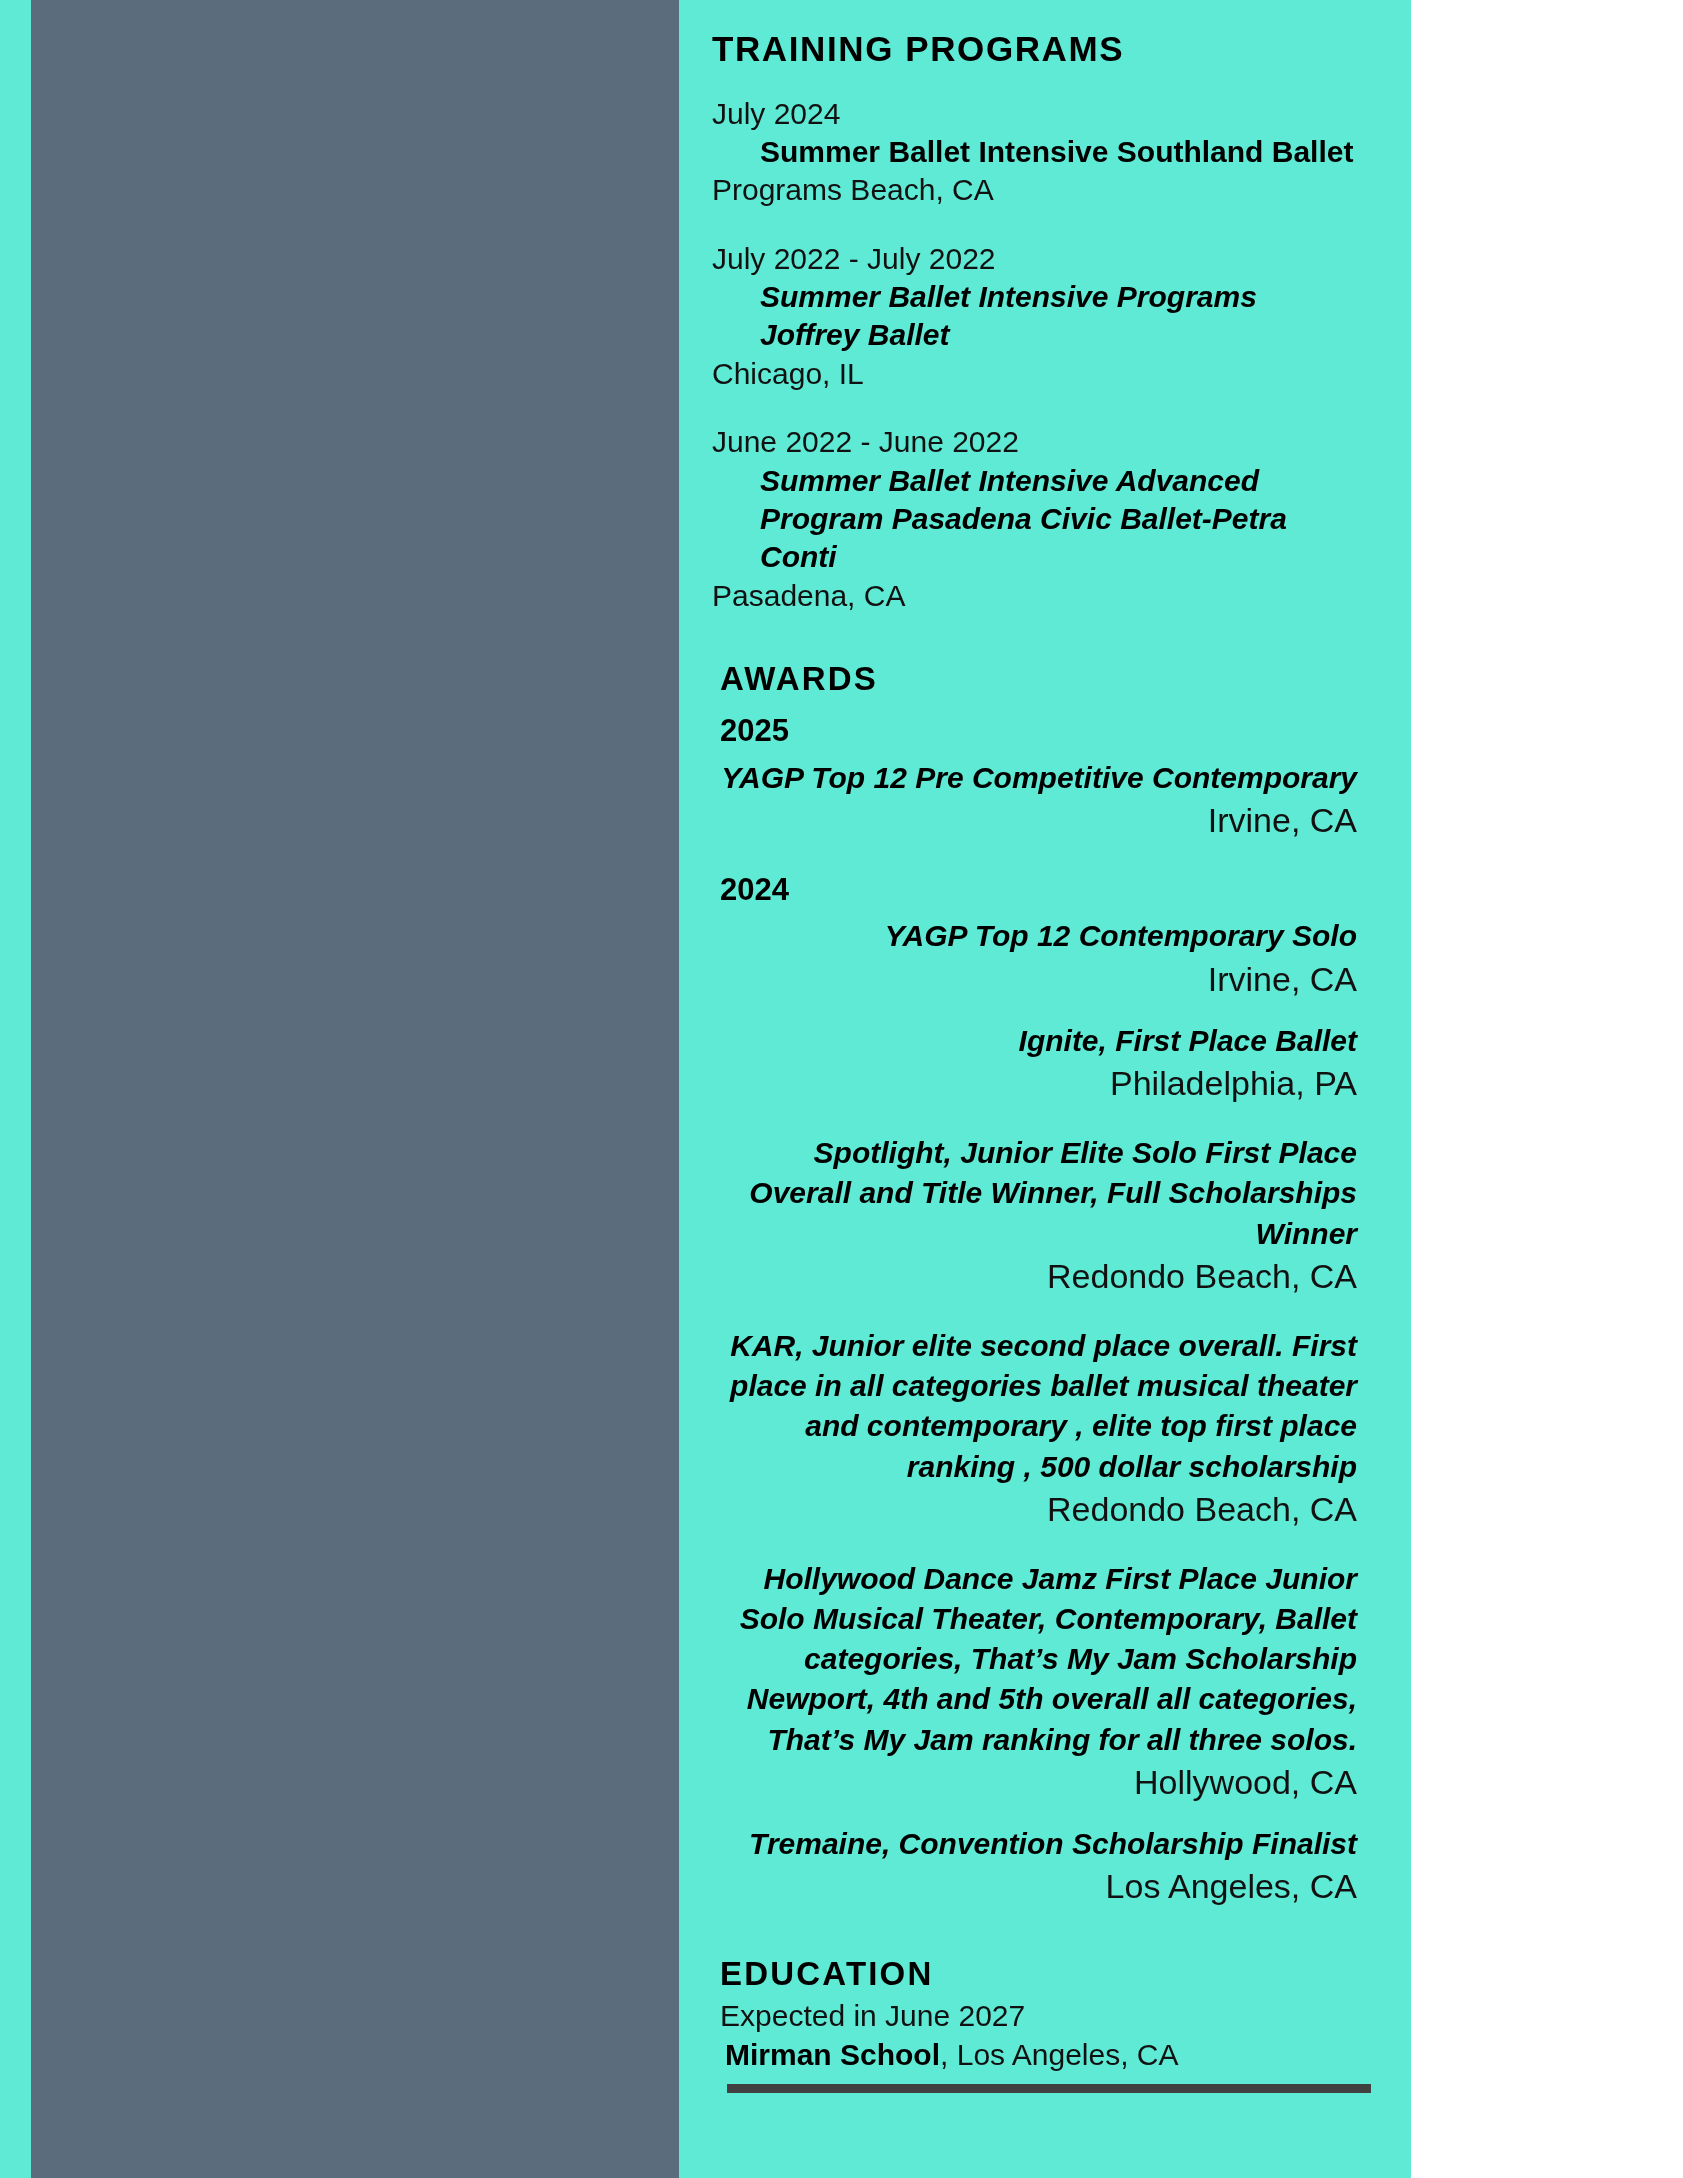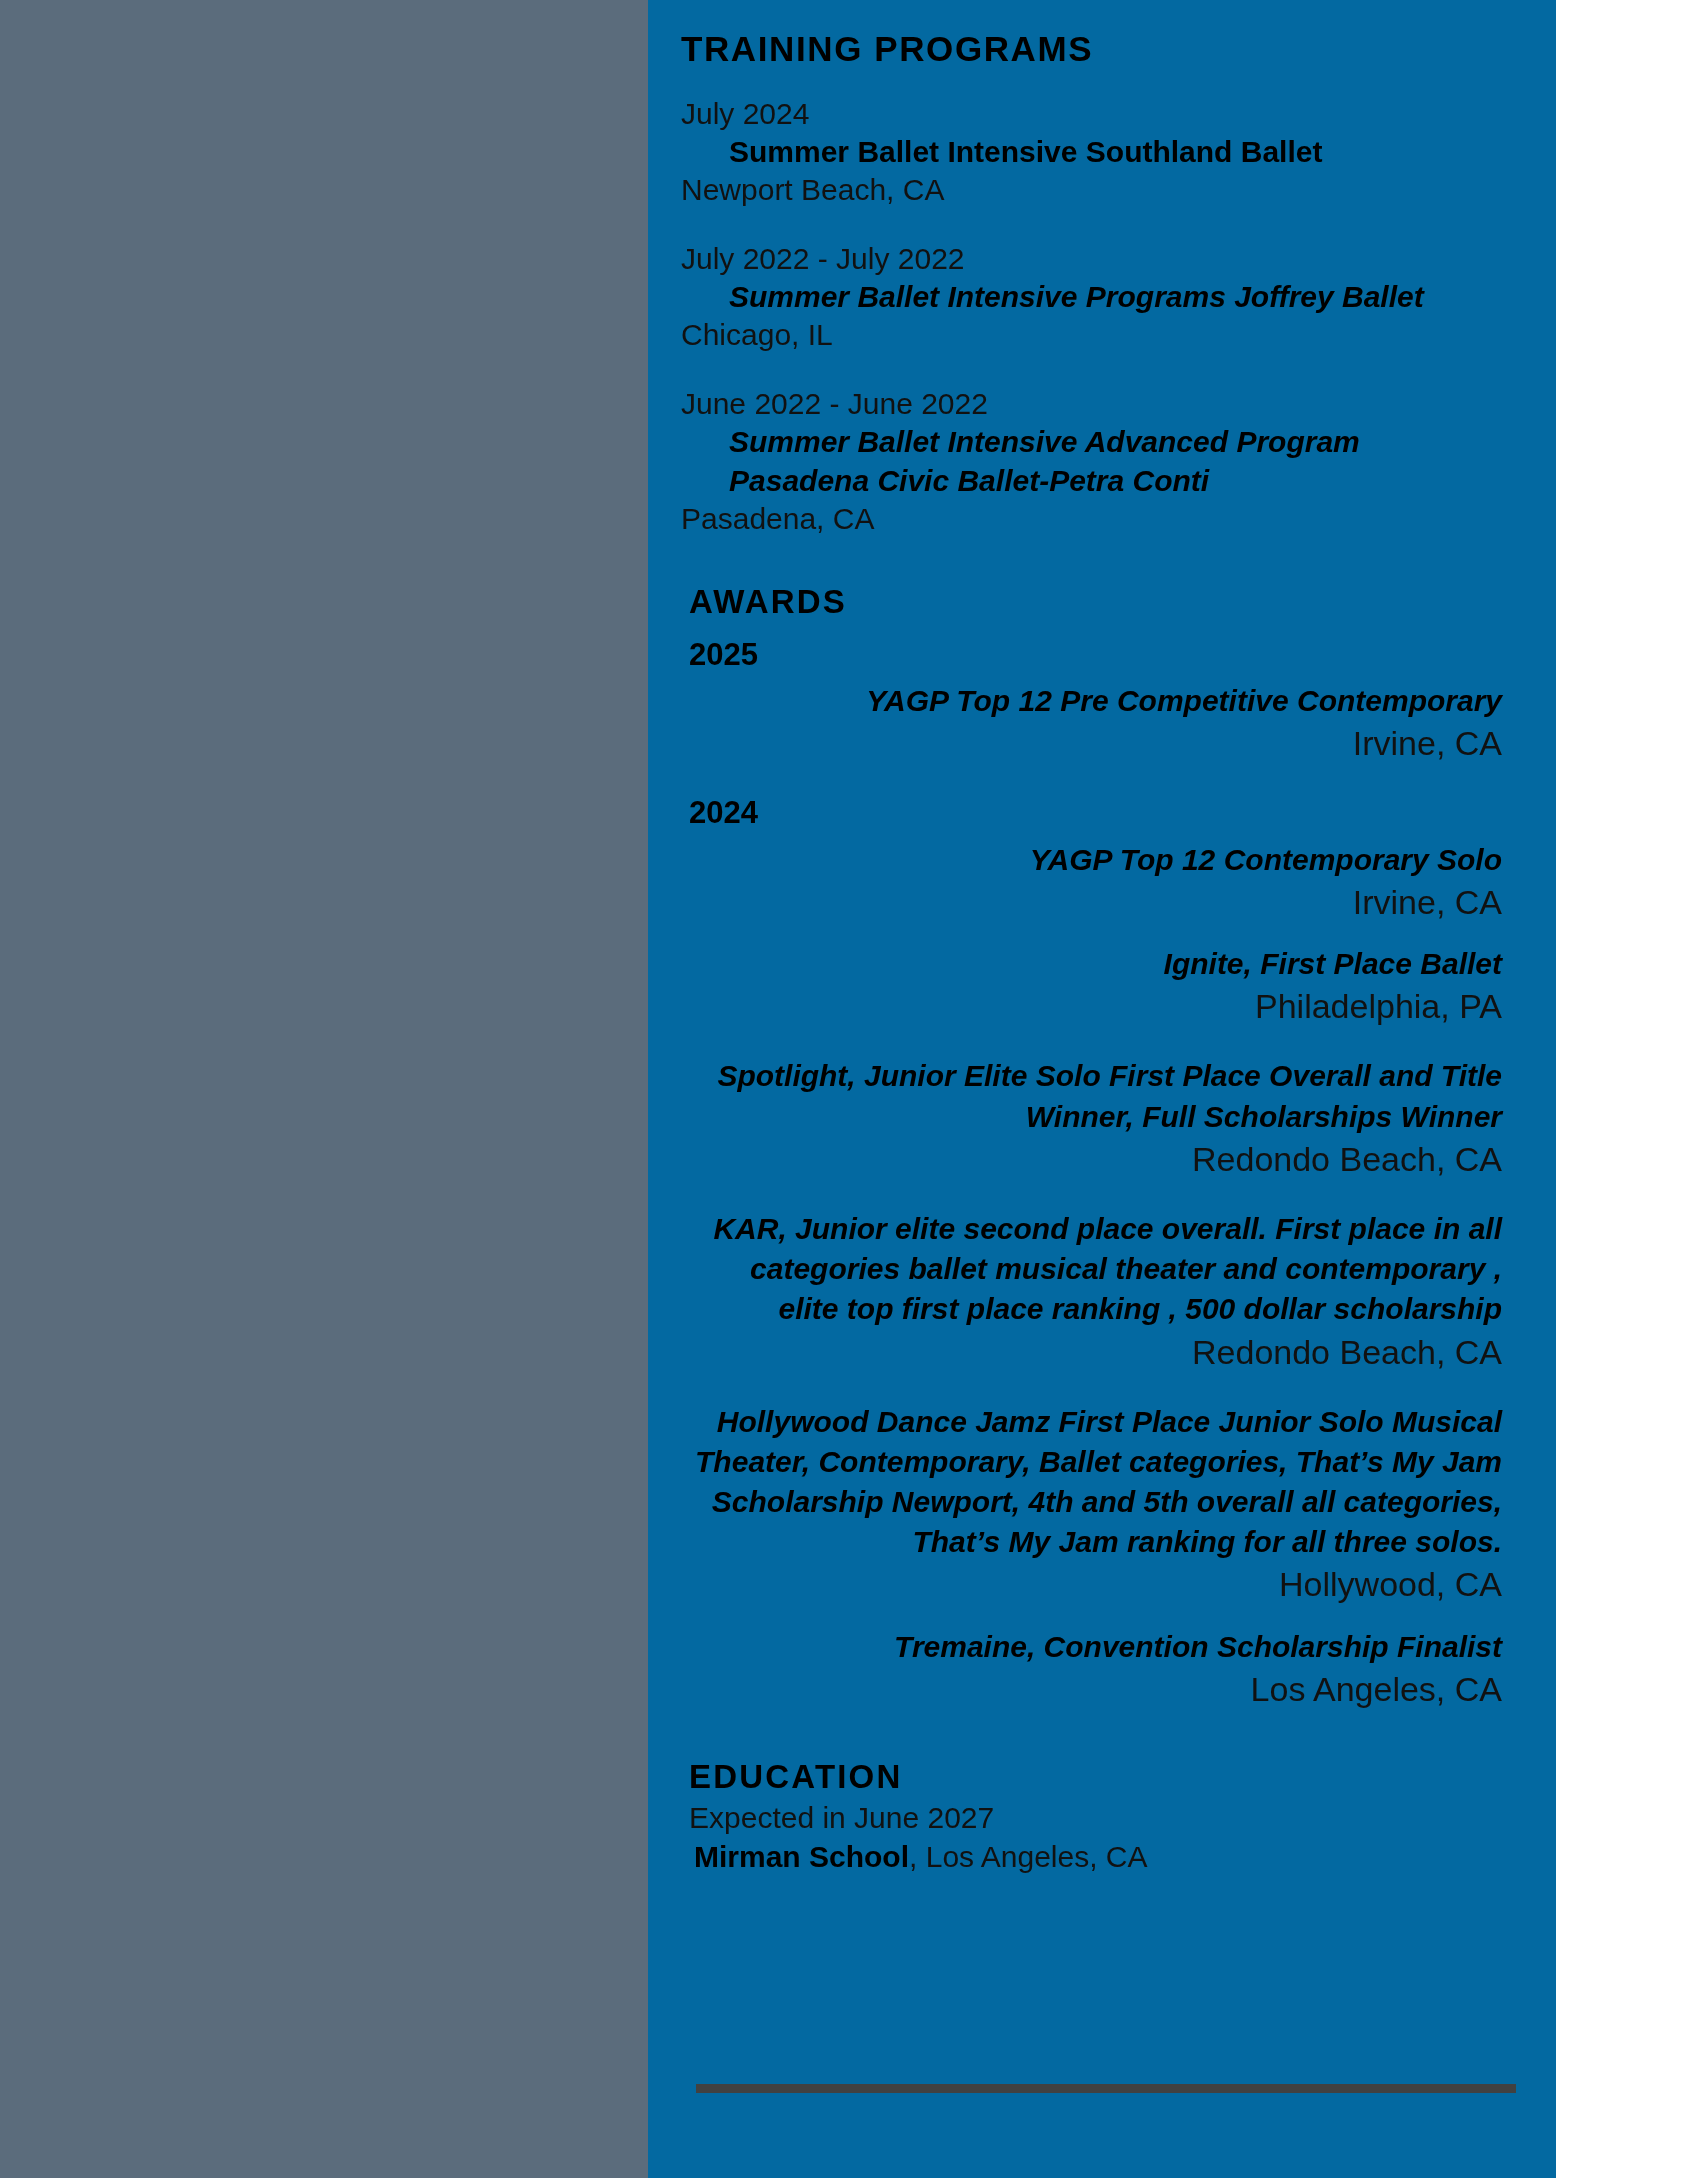--- a/index.html
+++ b/index.html
@@ -8,24 +8,25 @@
   }
   body {
     width: 1683px;
     height: 2178px;
     background: #ffffff;
     font-family: "Liberation Sans", sans-serif;
     overflow: hidden;
   }
   .page {
     position: relative;
-    width: 1556px;
+    width: 1380px;
     height: 2178px;
-    background: #0369a1;
+    background: #5eead4;
     display: flex;
+    padding-left: 31px;
   }
   .sidebar {
     width: 648px;
     height: 2178px;
     background: #5b6c7c;
     flex: 0 0 648px;
   }
   .content {
     flex: 1 1 auto;
     position: relative;
@@ -170,21 +171,21 @@
 
   <div class="sidebar"></div>
 
   <div class="content">
 
     <h1 class="section-heading heading-training">TRAINING PROGRAMS</h1>
 
     <div class="entry">
       <div class="entry-date">July 2024</div>
       <div class="entry-title">Summer Ballet Intensive Southland Ballet</div>
-      <div class="entry-location">Newport Beach, CA</div>
+      <div class="entry-location">Programs Beach, CA</div>
     </div>
 
     <div class="entry">
       <div class="entry-date">July 2022 - July 2022</div>
       <div class="entry-title italic">Summer Ballet Intensive Programs Joffrey Ballet</div>
       <div class="entry-location">Chicago, IL</div>
     </div>
 
     <div class="entry">
       <div class="entry-date">June 2022 - June 2022</div>

